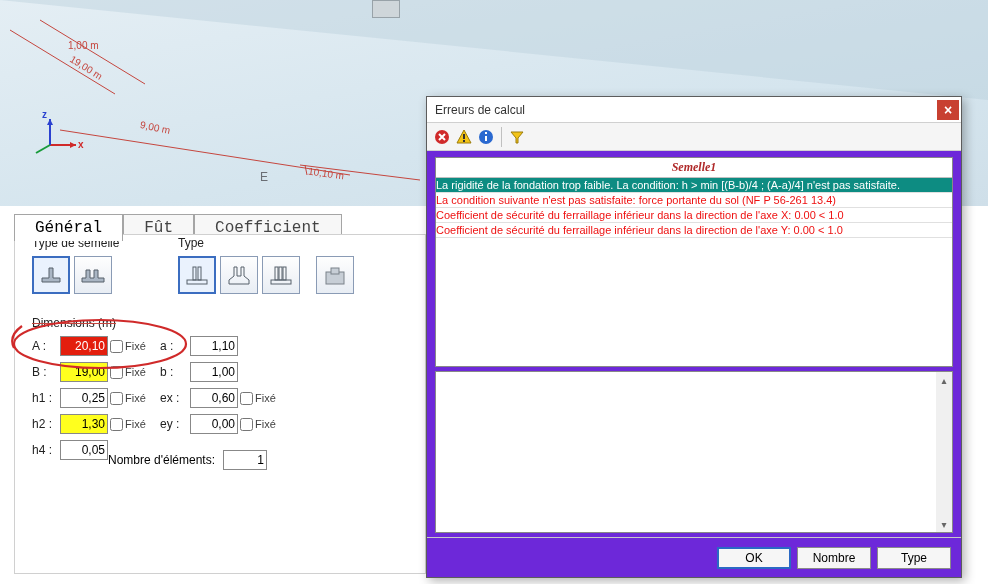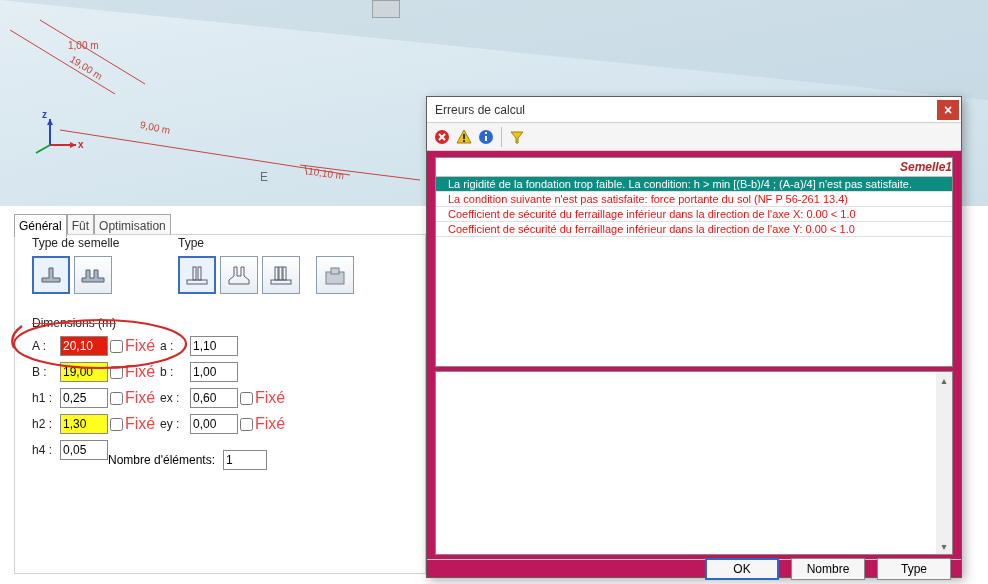--- a/index.html
+++ b/index.html
@@ -42,27 +42,28 @@
   }
 
   
   .tab-strip {
     position: absolute;
     left: 14px; top: 214px;
     display: flex;
     gap: 0;
   }
   .tab {
-    padding: 4px 4px;
+    padding: 4px 20px;
     border: 1px solid #a5a5a5;
     border-bottom: none;
     background: #f7f7f7;
     color: #444;
     position: relative;
-    font-size: 12px;
+    font-size: 16px;
+    font-family: Liberation Mono, monospace;
   }
   .tab.active {
     background: #fff;
     color: #000;
     z-index: 2;
   }
   .tab-content-border {
     position: absolute;
     left: 14px; top: 234px;
     width: 412px; height: 340px;
@@ -106,50 +107,50 @@
     display: grid;
     grid-template-columns: 28px 50px 50px 30px 50px 50px;
     row-gap: 6px;
     align-items: center;
     font-size: 12px;
   }
   .dim-label { color: #222; }
   .dim-input {
     width: 48px; height: 20px;
     border: 1px solid #888;
-    text-align: left;
+    text-align: right;
     font-size: 12px;
     padding: 0 2px;
   }
   .inp-red { background: #e31e0d; color: #fff; }
   .inp-yellow { background: #ffff1e; }
   .chk-wrap { display: flex; align-items: center; gap: 2px; }
   .chk { width: 13px; height: 13px; }
-  .fixe-label { font-size: 16px; color: #ef4444; }
+  .fixe-label { font-size: 11px; color: #404040; }
 
   .nb-elem {
     position: absolute;
     left: 108px; top: 450px;
     display: flex; gap: 8px; align-items: center;
   }
 
   
   .red-annot {
     position: absolute;
     left: 8px; top: 316px;
     width: 184px; height: 56px;
     pointer-events: none;
   }
 
   
   .dialog {
     position: absolute;
     left: 426px; top: 96px;
     width: 536px; height: 482px;
-    background: #be185d;
+    background: #6d28d9;
     border: 1px solid #5c5c5c;
     box-shadow: 3px 3px 10px rgba(0,0,0,0.3);
     display: flex;
     flex-direction: column;
   }
   .dlg-title {
     height: 26px;
     background: #fff;
     border-bottom: 1px solid #d0d0d0;
     display: flex;
@@ -186,31 +187,32 @@
     flex-direction: column;
     gap: 4px;
   }
   .err-table {
     border: 1px solid #888;
     background: #fff;
     height: 210px;
     overflow: hidden;
   }
   .err-header {
-    text-align: right;
+    text-align: center;
     color: #b02a2a;
     font-weight: bold;
     font-style: italic;
     padding: 2px 0;
     border-bottom: 1px solid #c0c0c0;
     font-size: 12px;
+    font-family: Liberation Serif, serif;
   }
   .err-row {
     color: #e11;
-    padding: 1px 12px;
+    padding: 1px 0;
     border-bottom: 1px solid #e0e0e0;
     font-size: 11px;
     white-space: nowrap;
     overflow: hidden;
   }
   .err-row.hl {
     background: #0d8c82;
     color: #fff;
   }
   .detail-pane {
@@ -221,26 +223,26 @@
   }
   .vscroll {
     position: absolute;
     right: 0; top: 0; bottom: 0; width: 16px;
     background: #f0f0f0;
     display: flex; flex-direction: column; justify-content: space-between;
     align-items: center;
   }
   .vbtn { width: 16px; height: 16px; display:flex; align-items:center; justify-content:center; color:#666; font-size:10px;}
   .dlg-footer {
-    height: 18px;
+    height: 40px;
     border-top: 1px solid #c8c8c8;
     display: flex;
     justify-content: flex-end;
     align-items: center;
-    gap: 12px;
+    gap: 6px;
     padding: 0 10px;
   }
   .dlg-btn {
     width: 74px; height: 22px;
     background: #f6f6f6;
     border: 1px solid #8a8a8a;
     font-size: 12px;
   }
   .dlg-btn.primary {
     border: 2px solid #2a69c4;
@@ -275,21 +277,21 @@
       <line x1="10" y1="30" x2="-4" y2="38" stroke="#189b3a" stroke-width="2"></line>
     </svg>
     <span class="axis-label" style="position:absolute;left:38px;top:24px;color:#d02a2a">x</span>
     <span class="axis-label" style="position:absolute;left:2px;top:-6px;color:#2a41d0">z</span>
   </div>
 </div>
 
 <div class="tab-strip">
   <div class="tab active">Général</div>
   <div class="tab">Fût</div>
-  <div class="tab">Optimisation</div>
+  <div class="tab">Coefficient</div>
 </div>
 <div class="tab-content-border"></div>
 
 <div class="fs type-semelle">
   <div class="fs-title">Type de semelle</div>
   <div class="icon-row">
     <div class="icon-btn selected">
       <svg width="26" height="22">
           <polygon points="4,18 22,18 22,14 15,14 15,4 11,4 11,14 4,14" fill="#aab6c4" stroke="#56606b"></polygon>
         </svg>

